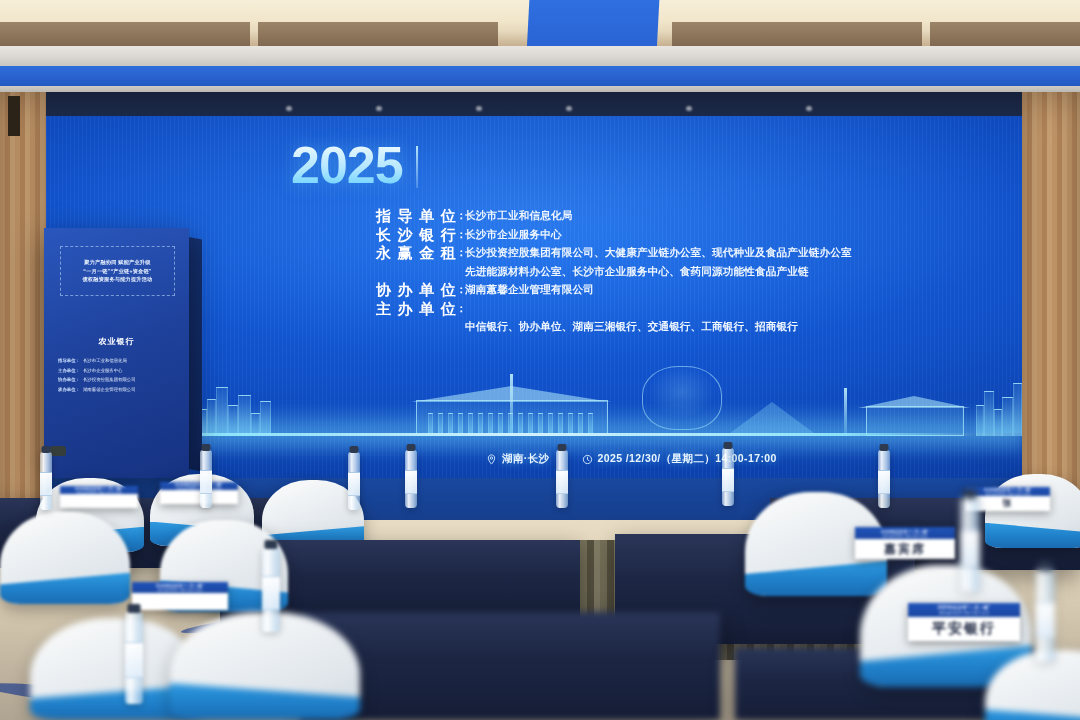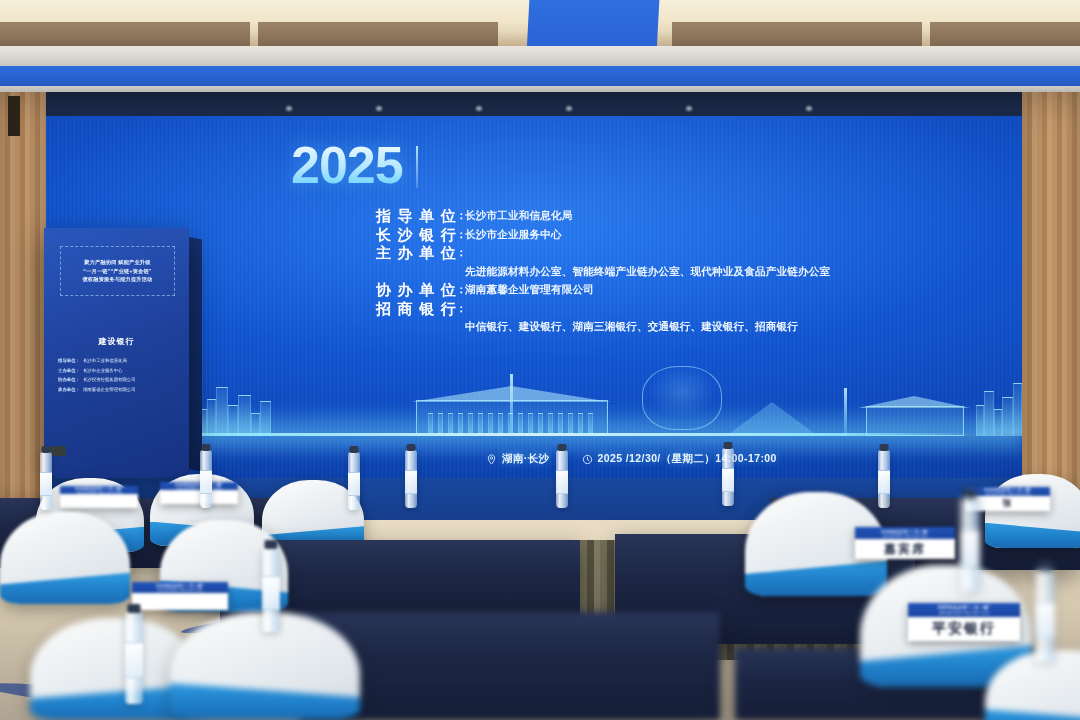--- a/index.html
+++ b/index.html
@@ -414,36 +414,37 @@
         <div class="cred-val">长沙市工业和信息化局</div>
       </div>
 
       <div class="cred-row">
         <div class="cred-label">长沙银行</div>
         <div class="cred-colon">：</div>
         <div class="cred-val">长沙市企业服务中心</div>
       </div>
 
       <div class="cred-row">
-        <div class="cred-label">主办单位</div>
+        <div class="cred-label">永赢金租</div>
         <div class="cred-colon">：</div>
-      </div>
-      <div class="cred-cont">先进能源材料办公室、智能终端产业链办公室、现代种业及食品产业链办公室</div>
+        <div class="cred-val">长沙投资控股集团有限公司、大健康产业链办公室、现代种业及食品产业链办公室</div>
+      </div>
+      <div class="cred-cont">先进能源材料办公室、长沙市企业服务中心、食药同源功能性食品产业链</div>
 
       <div class="cred-row">
         <div class="cred-label">协办单位</div>
         <div class="cred-colon">：</div>
         <div class="cred-val">湖南蕙馨企业管理有限公司</div>
       </div>
 
       <div class="cred-row">
-        <div class="cred-label">招商银行</div>
+        <div class="cred-label">主办单位</div>
         <div class="cred-colon">：</div>
       </div>
-      <div class="cred-cont">中信银行、建设银行、湖南三湘银行、交通银行、建设银行、招商银行</div>
+      <div class="cred-cont">中信银行、协办单位、湖南三湘银行、交通银行、工商银行、招商银行</div>
     </div>
 
     <div class="meta">
       <div class="meta-item">
         <svg class="ic" viewBox="0 0 24 24">
           <path d="M12 2C8.1 2 5 5.1 5 9c0 5.2 7 13 7 13s7-7.8 7-13c0-3.9-3.1-7-7-7z" fill="none" stroke="#d8f1ff" stroke-width="2"></path>
           <circle cx="12" cy="9" r="2.6" fill="none" stroke="#d8f1ff" stroke-width="2"></circle>
         </svg>
         <span>湖南·长沙</span>
       </div>
@@ -459,21 +460,21 @@
 
   <div class="stage-front"></div>
 
   <div class="podium-side"></div>
   <div class="podium">
     <div class="podium-badge">
       <div class="pb-line">聚力产融协同 赋能产业升级</div>
       <div class="pb-line">“一月一链”“产业链+资金链”</div>
       <div class="pb-line">债权融资服务与能力提升活动</div>
     </div>
-    <div class="podium-h">建设银行</div>
+    <div class="podium-h">农业银行</div>
     <div class="podium-list">
       <div class="pl-row">
         <div class="pl-k">指导单位：</div>
         <div class="pl-v">长沙市工业和信息化局</div>
       </div>
       <div class="pl-row">
         <div class="pl-k">主办单位：</div>
         <div class="pl-v">长沙市企业服务中心</div>
       </div>
       <div class="pl-row">

